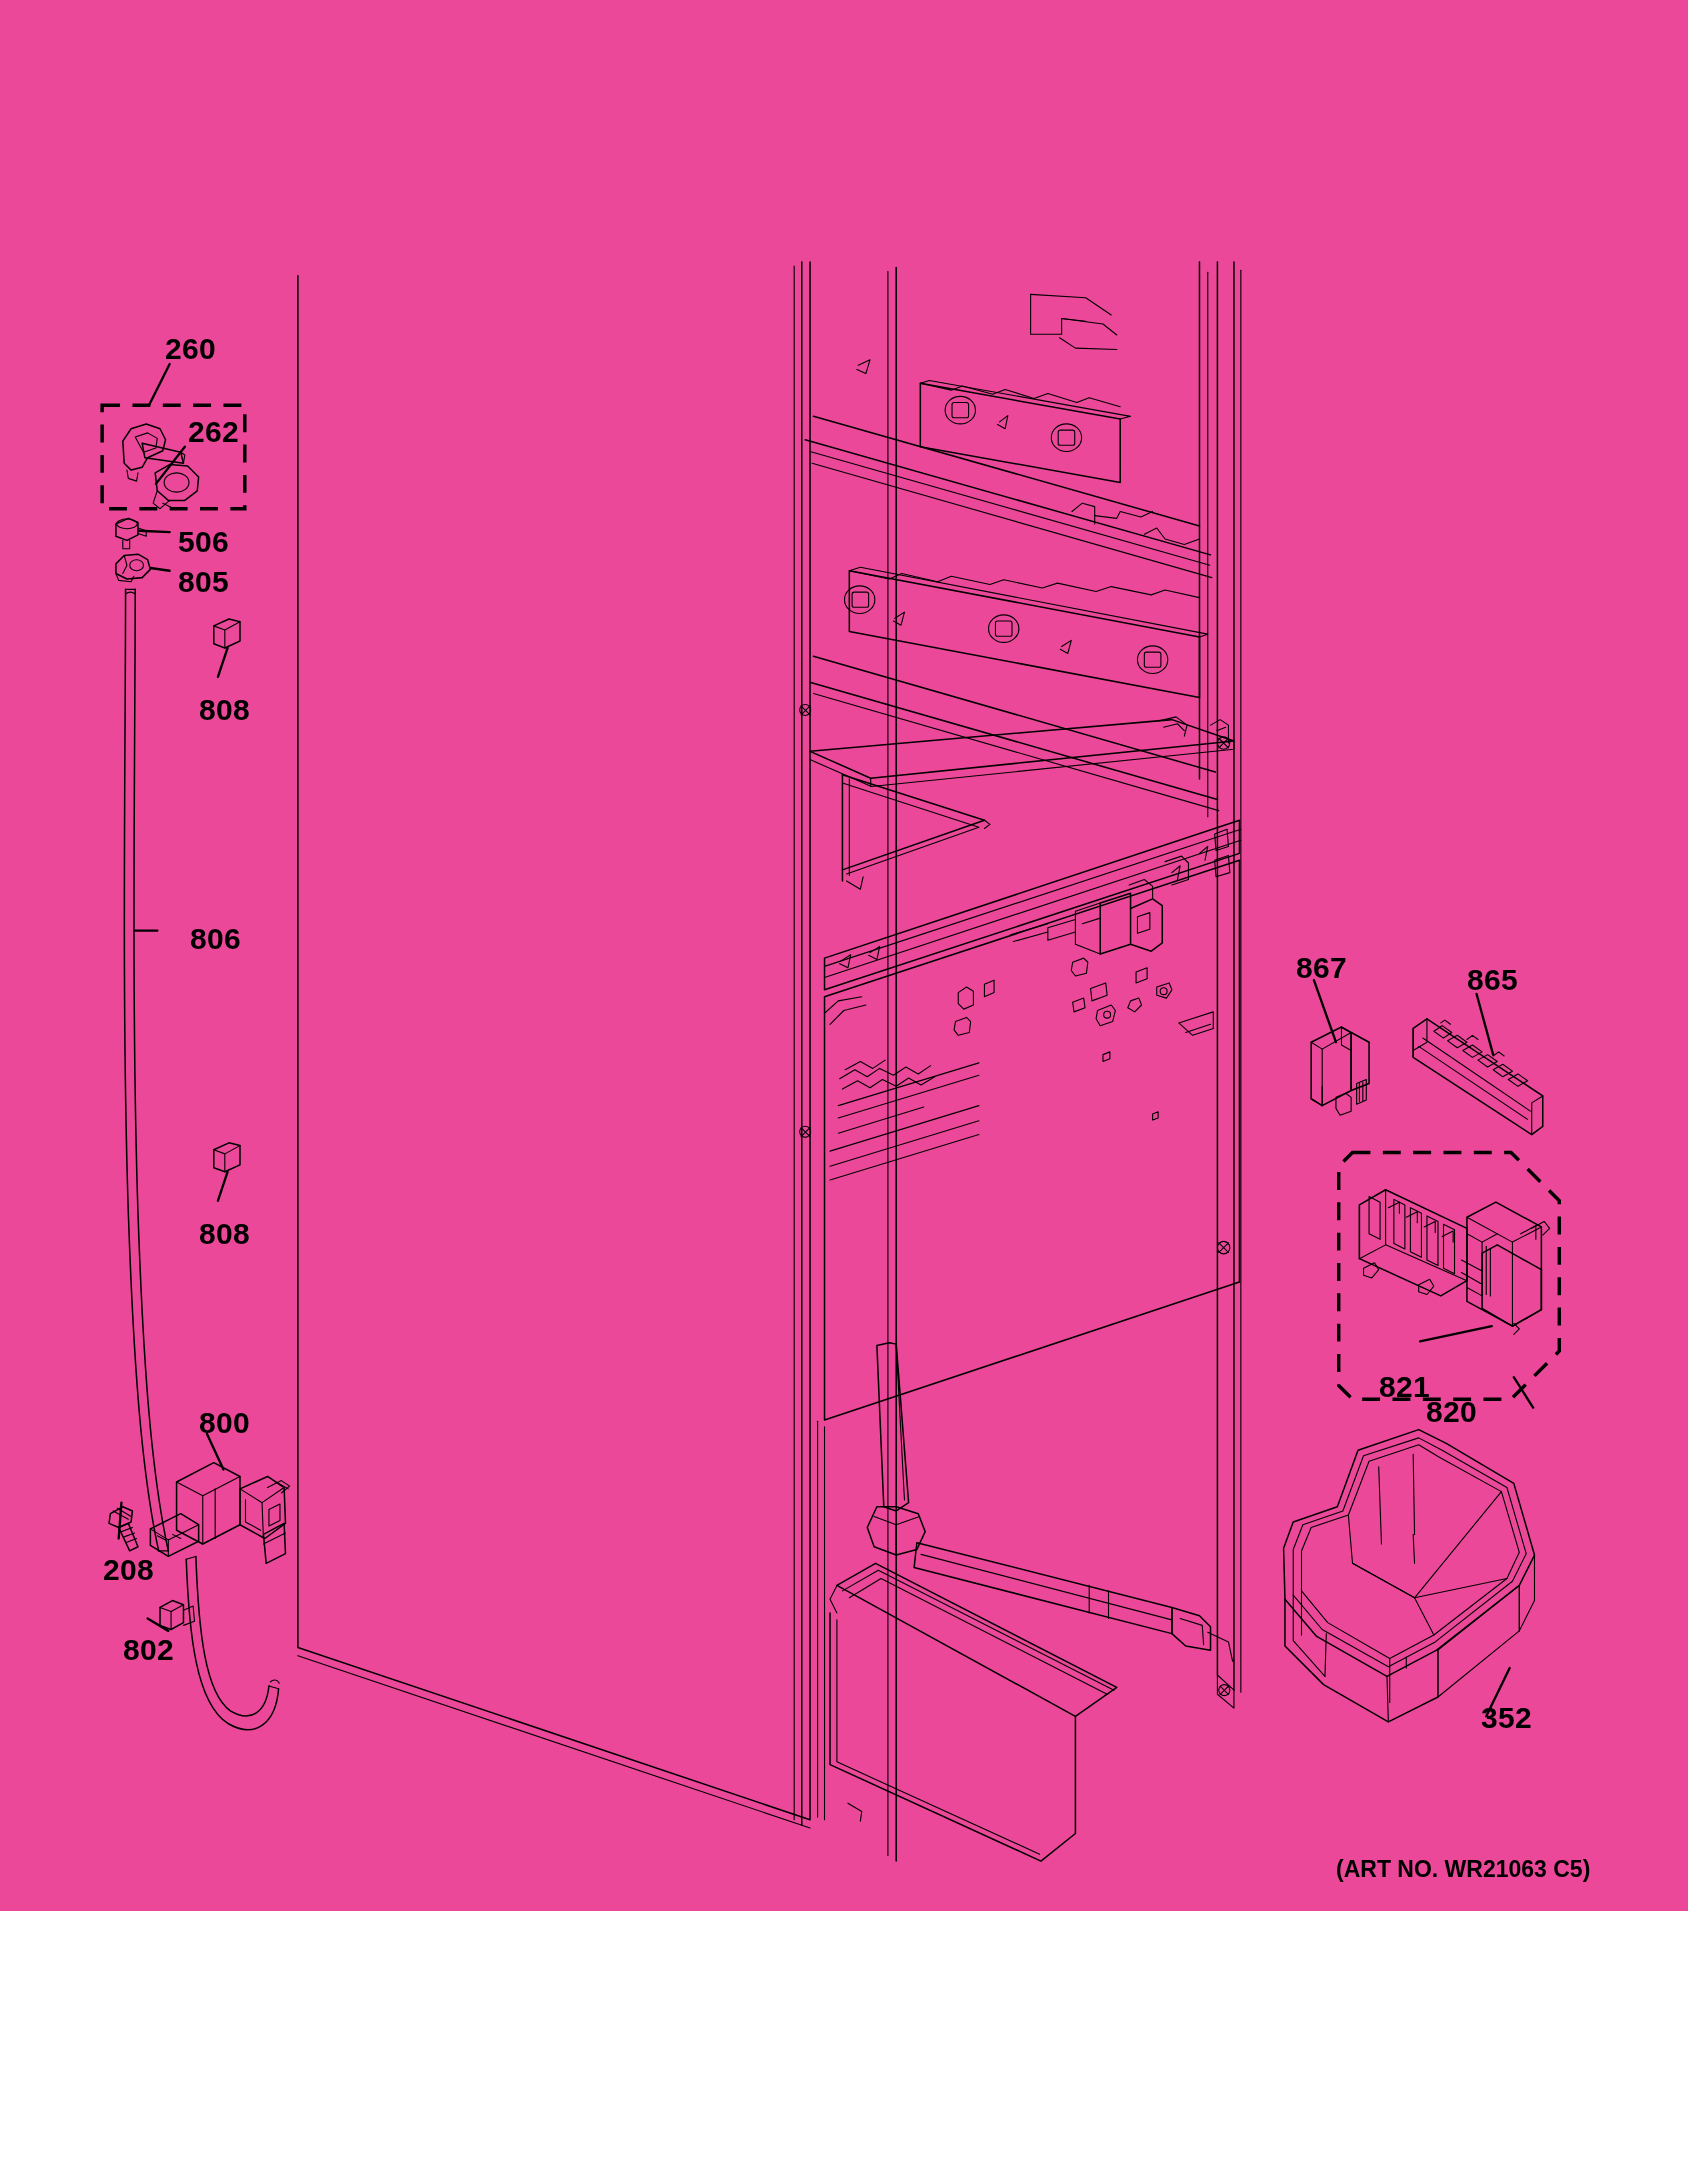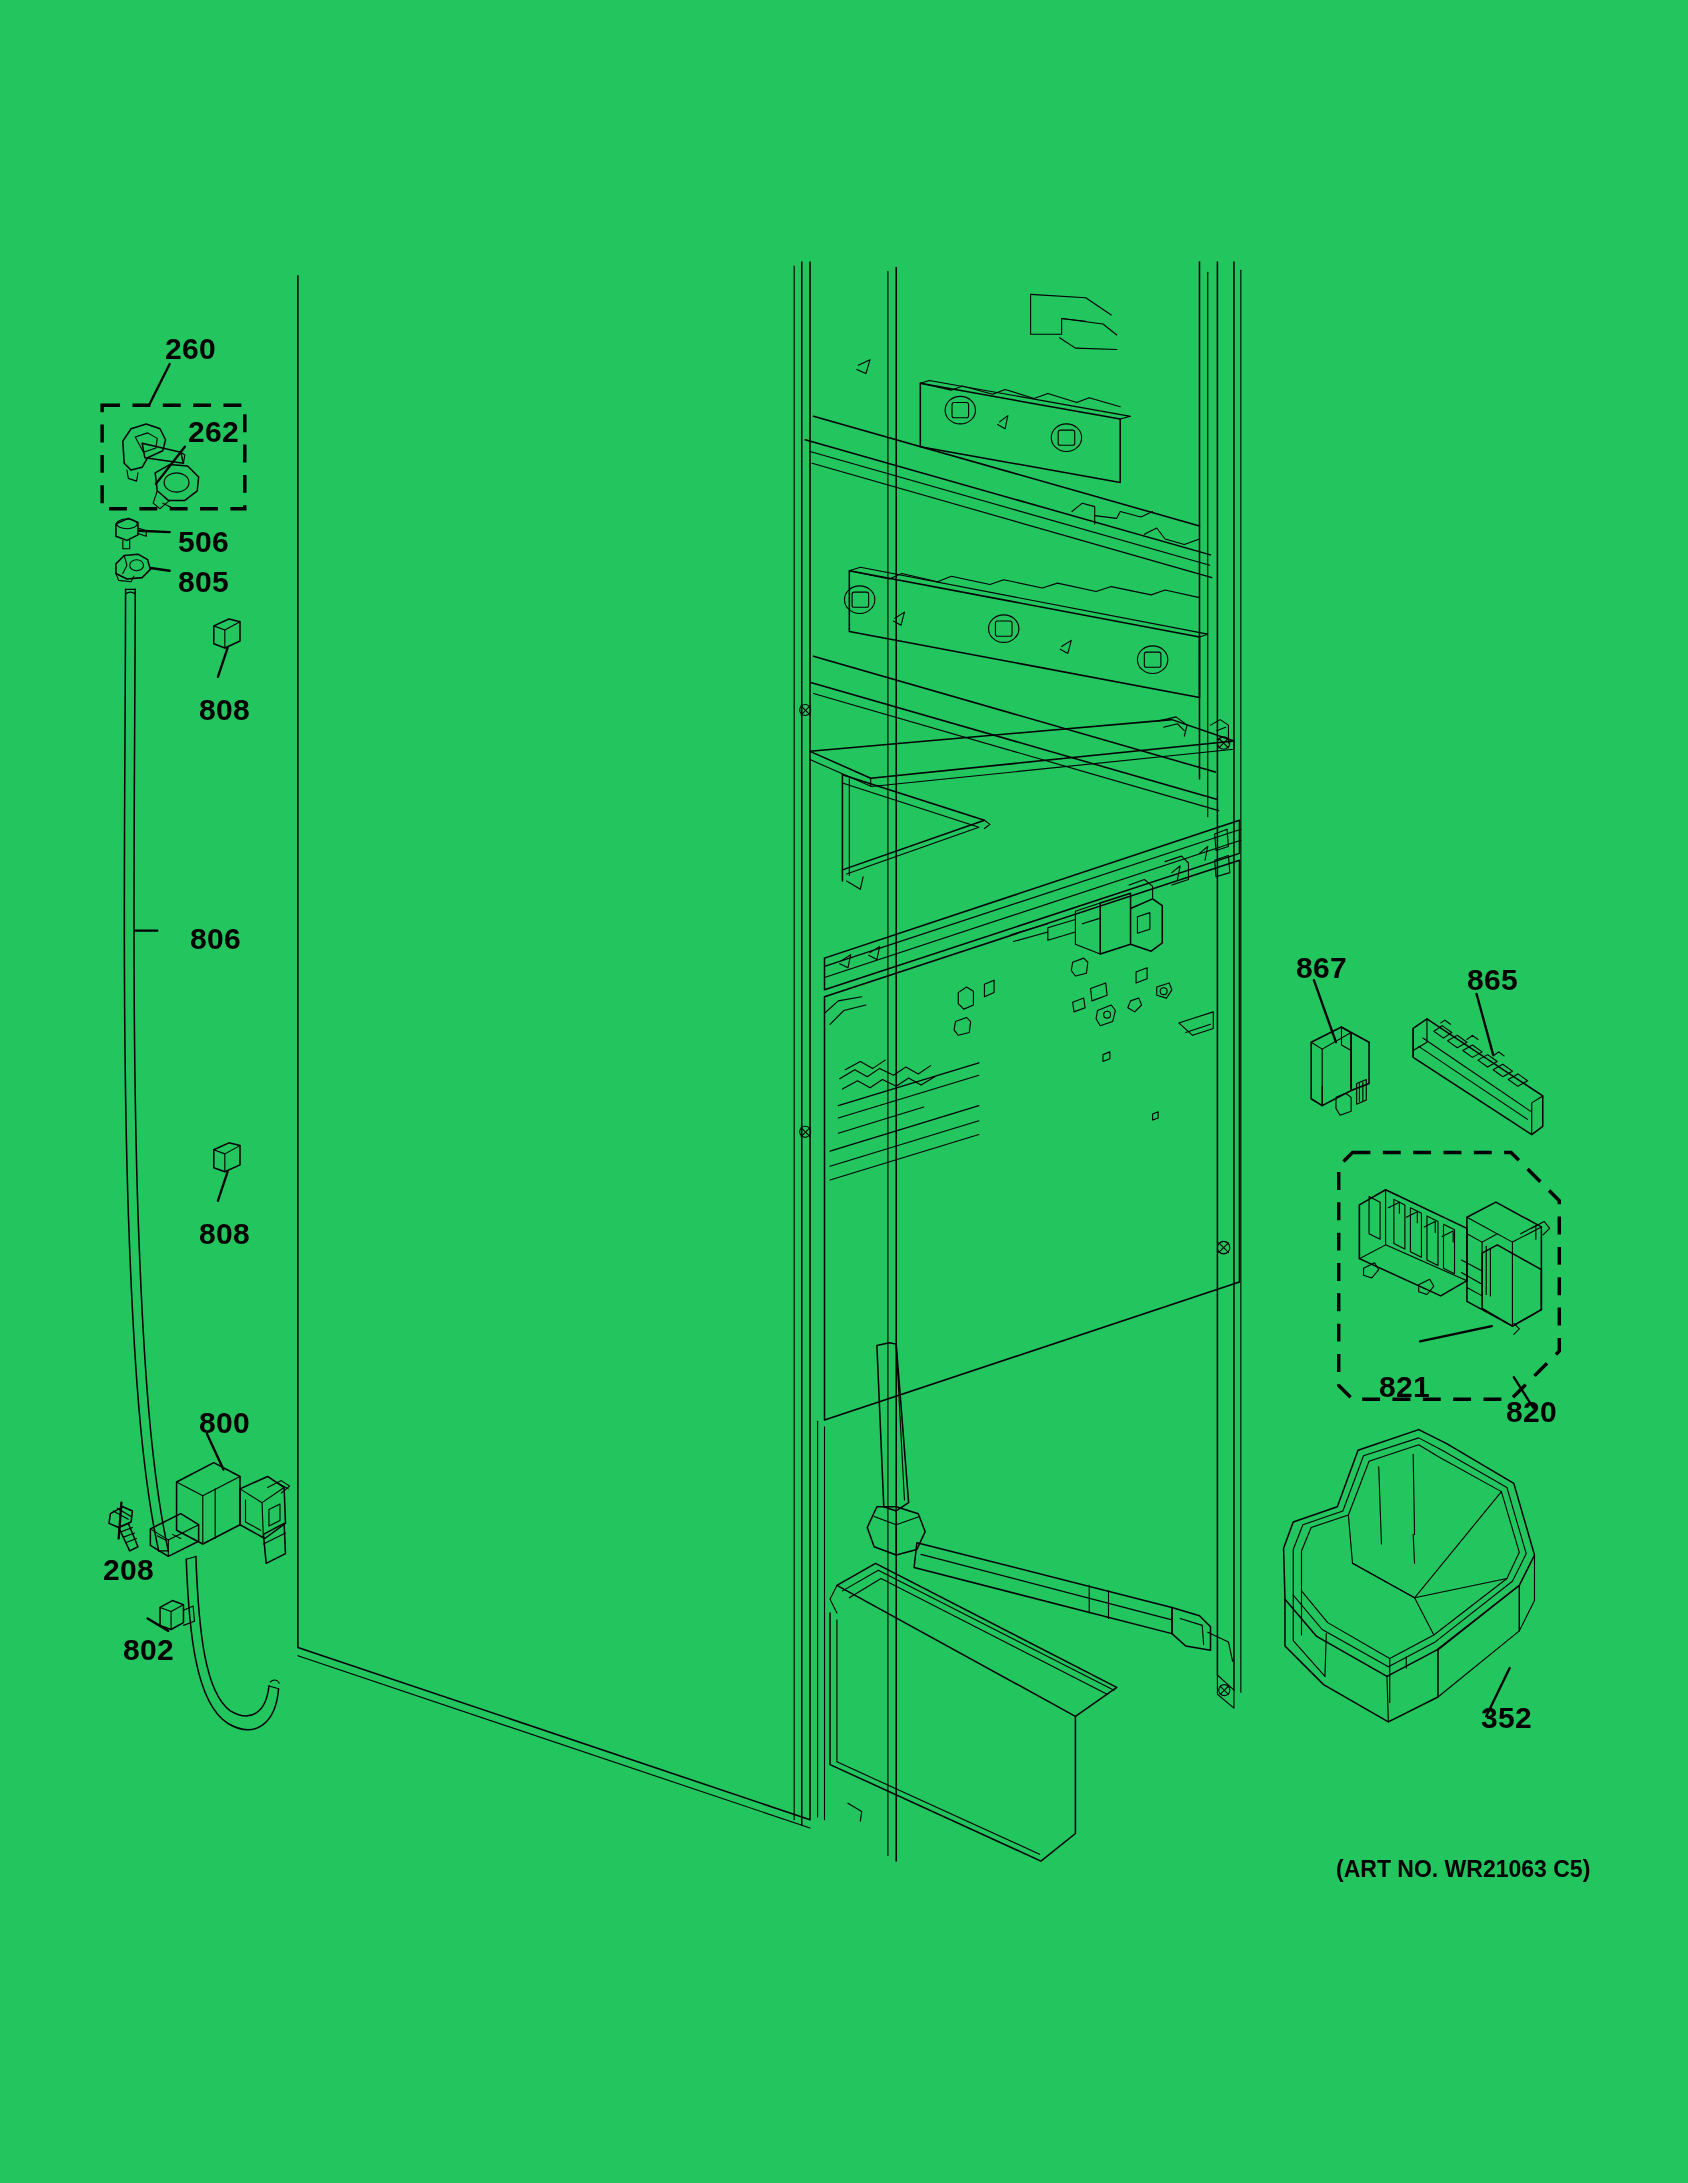--- a/index.html
+++ b/index.html
@@ -7,22 +7,22 @@
     margin: 0;
     padding: 0;
     background: #ffffff;
   }
   body {
     font-family: "Liberation Sans", sans-serif;
   }
   #sheet {
     position: relative;
     width: 1689px;
-    height: 2183px;
-    background: #22c55e;
+    height: 1911px;
+    background: #ec4899;
     overflow: hidden;
   }
   #art-svg {
     position: absolute;
     left: 0;
     top: 0;
     width: 1689px;
     height: 2183px;
   }
   .callout {
@@ -521,20 +521,20 @@
   <div class="callout" style="left:103px; top:1555px;">208</div>
 
   <div class="callout" style="left:123px; top:1635px;">802</div>
 
   <div class="callout" style="left:1296px; top:953px;">867</div>
 
   <div class="callout" style="left:1467px; top:965px;">865</div>
 
   <div class="callout" style="left:1379px; top:1348px;margin-top:24px;">821</div>
 
-  <div class="callout" style="left:1506px; top:1397px;text-align:center;">820</div>
+  <div class="callout" style="left:1426px; top:1397px;text-align:center;">820</div>
 
   <div class="callout" style="left:1481px; top:1703px;">352</div>
 
   <div class="artno" style="left:1336px; top:1858px;">(ART NO. WR21063 C5)</div>
 
 </div>
 
 
 </body></html>

